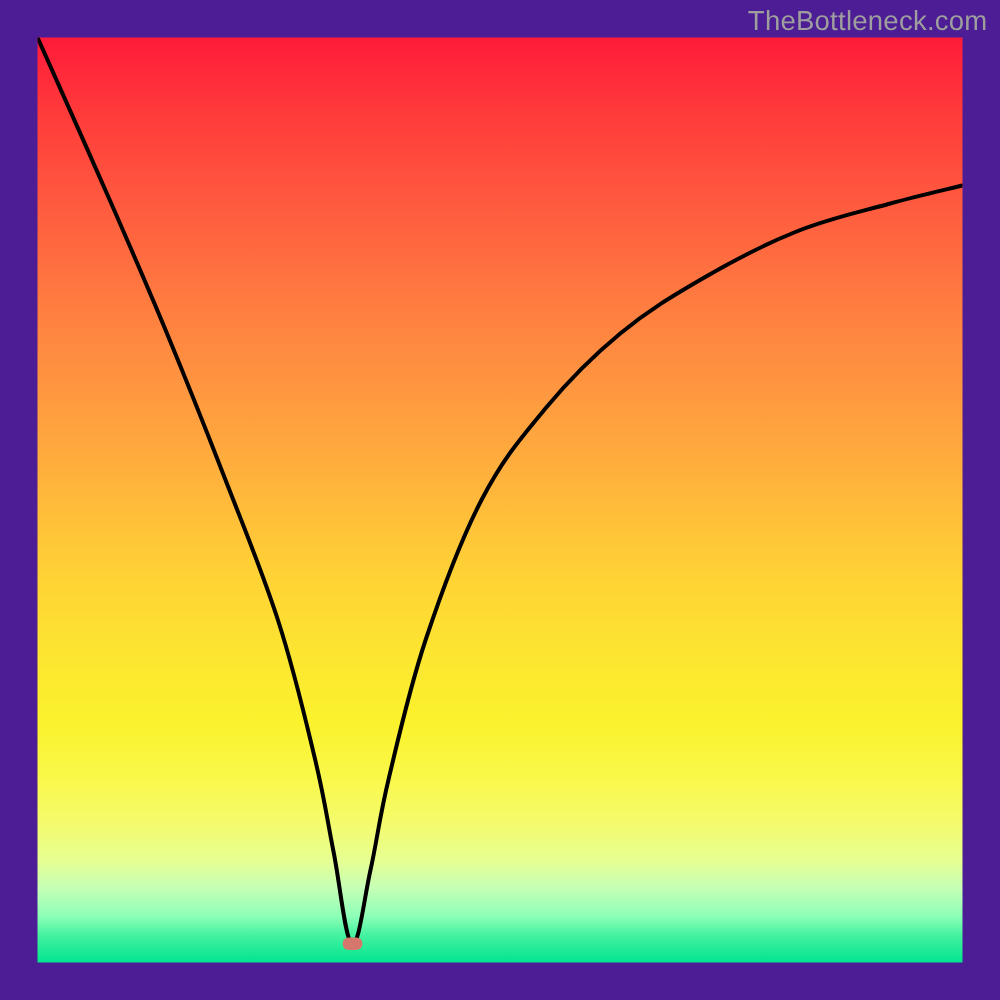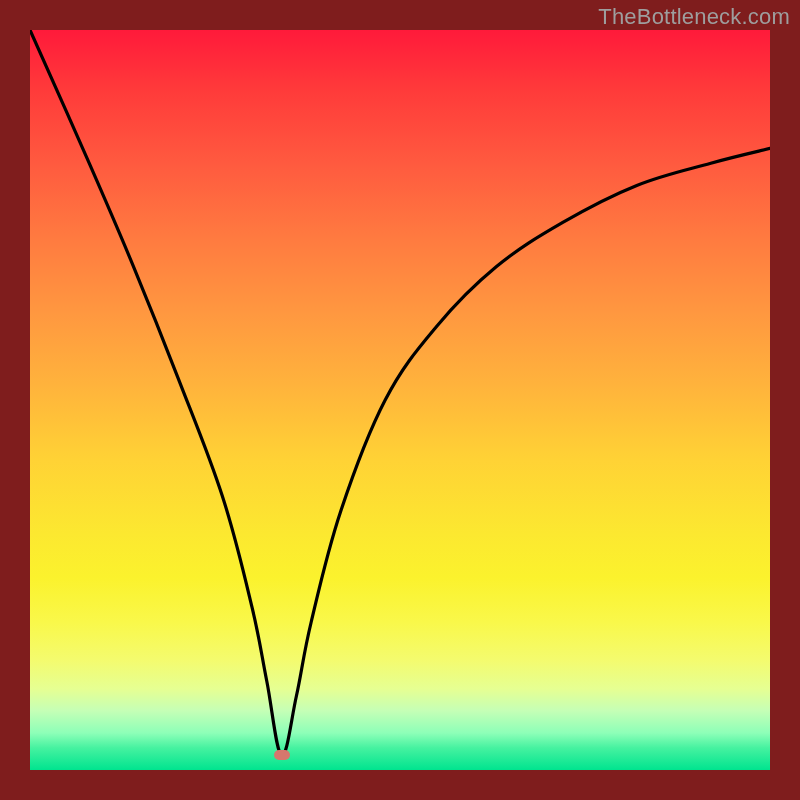--- a/index.html
+++ b/index.html
@@ -10,21 +10,21 @@
     background: #000;
     position: relative;
     font-family: Arial, Helvetica, sans-serif;
   }
   .outer-frame {
     position: absolute;
     left: 0;
     top: 0;
     width: 800px;
     height: 800px;
-    background: #7f1d1d;
+    background: #4c1d95;
   }
   .plot-area {
     position: absolute;
     left: 30px;
     top: 30px;
     width: 740px;
     height: 740px;
     background: linear-gradient(
       to bottom,
       #ff1a3a 0%,

